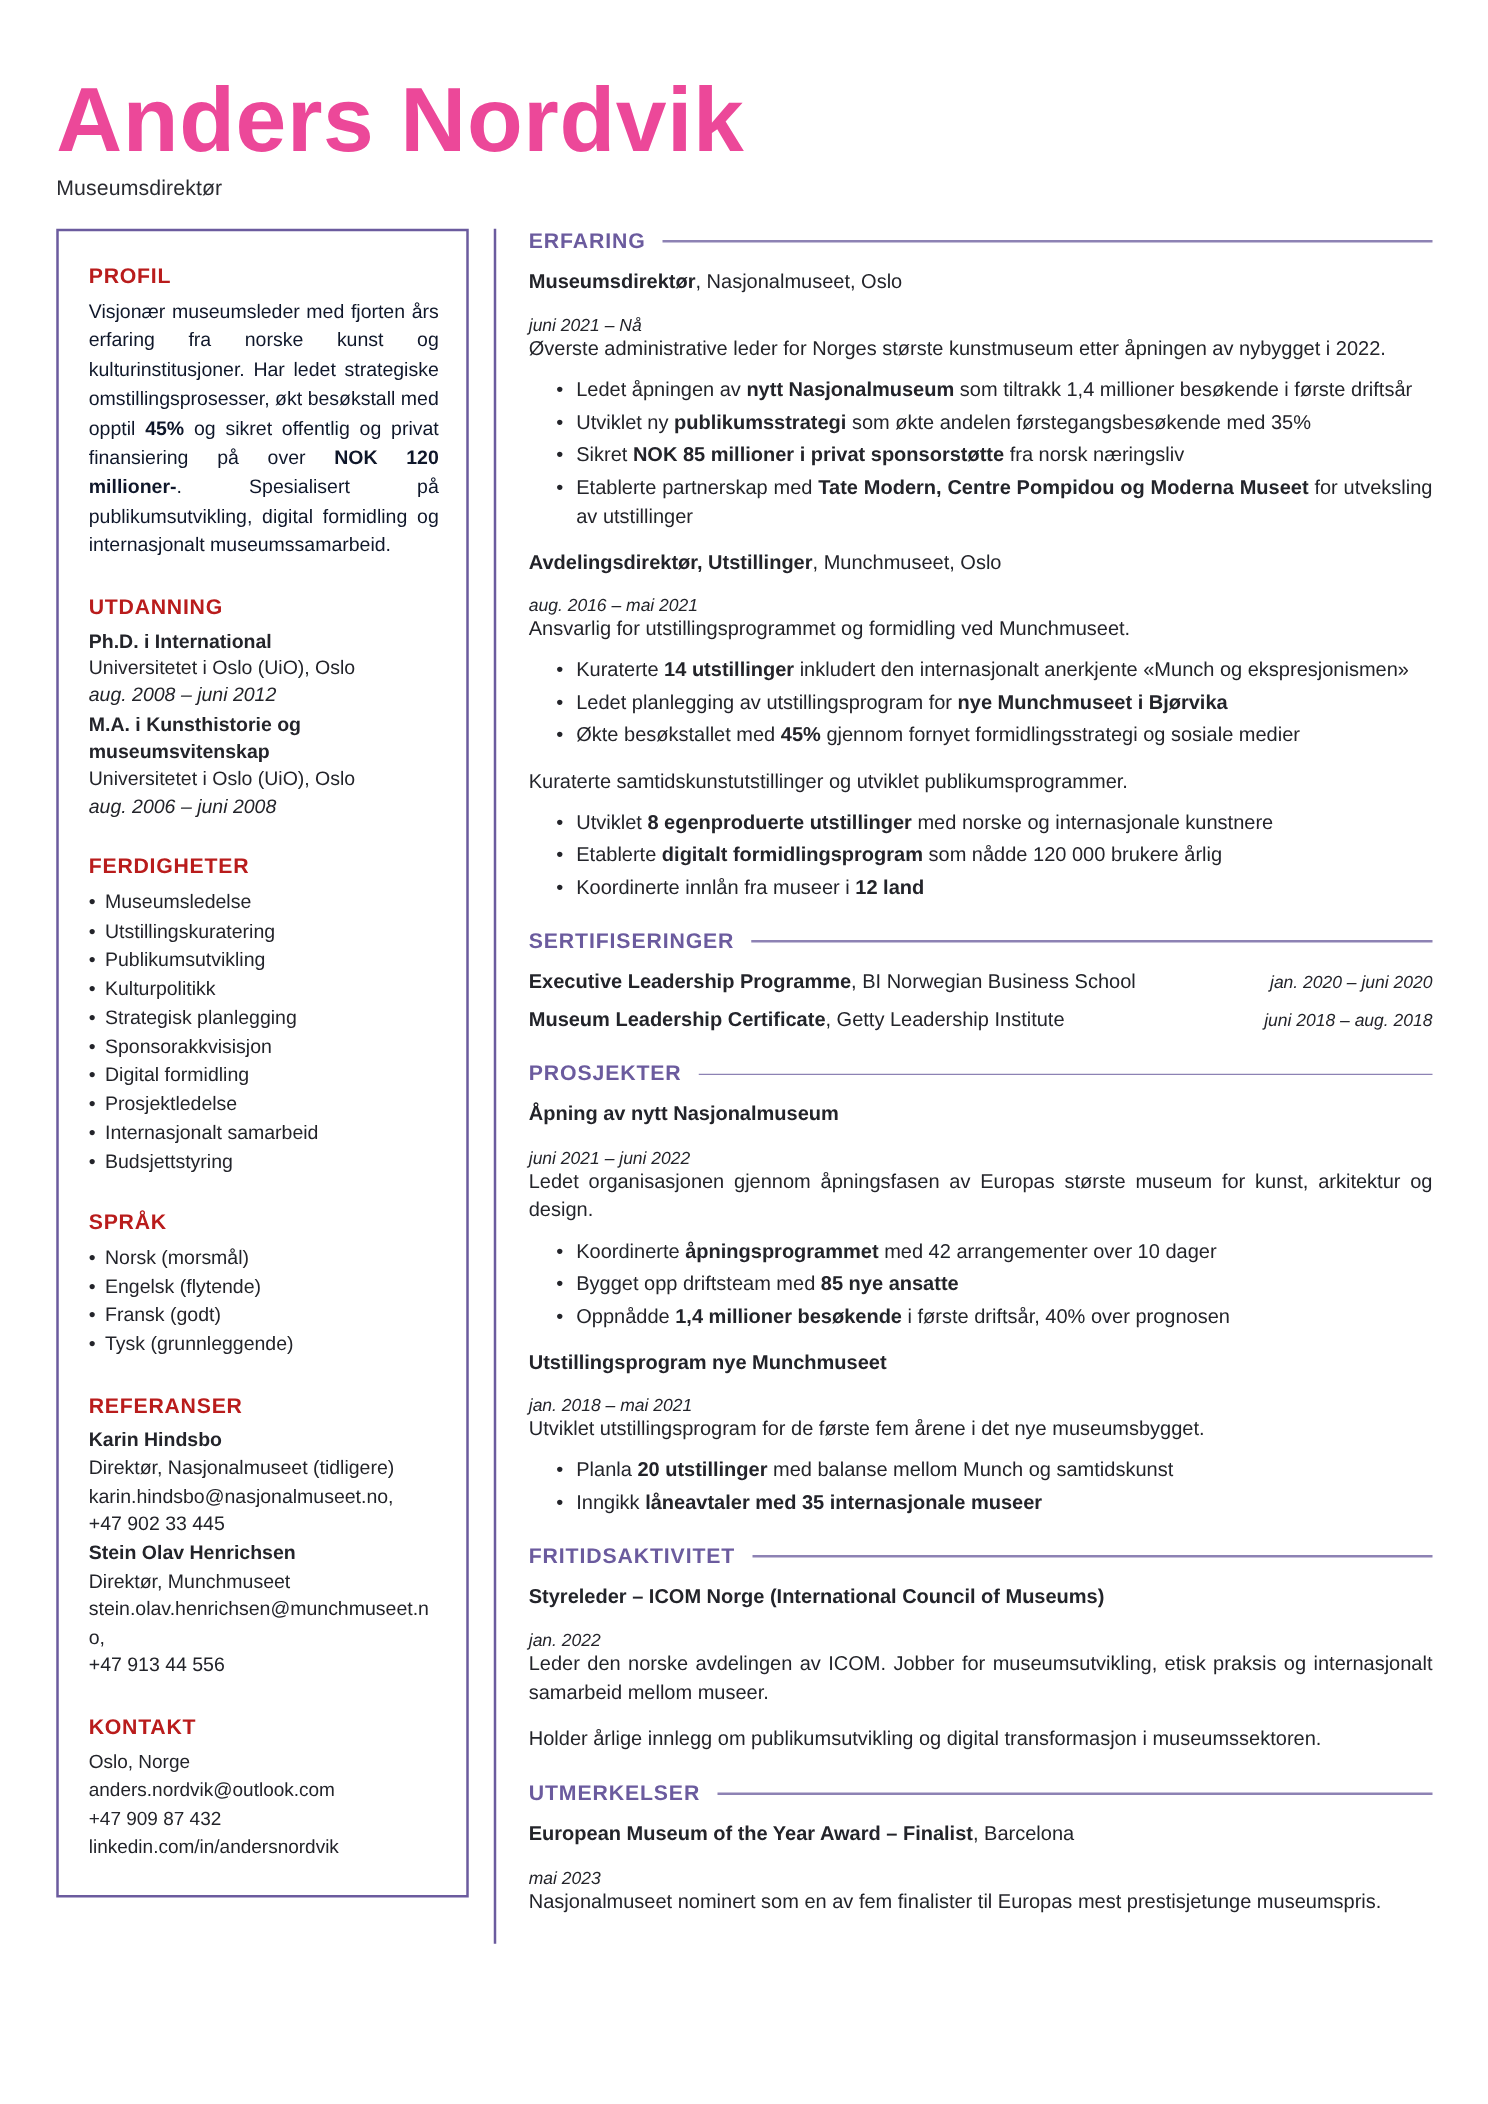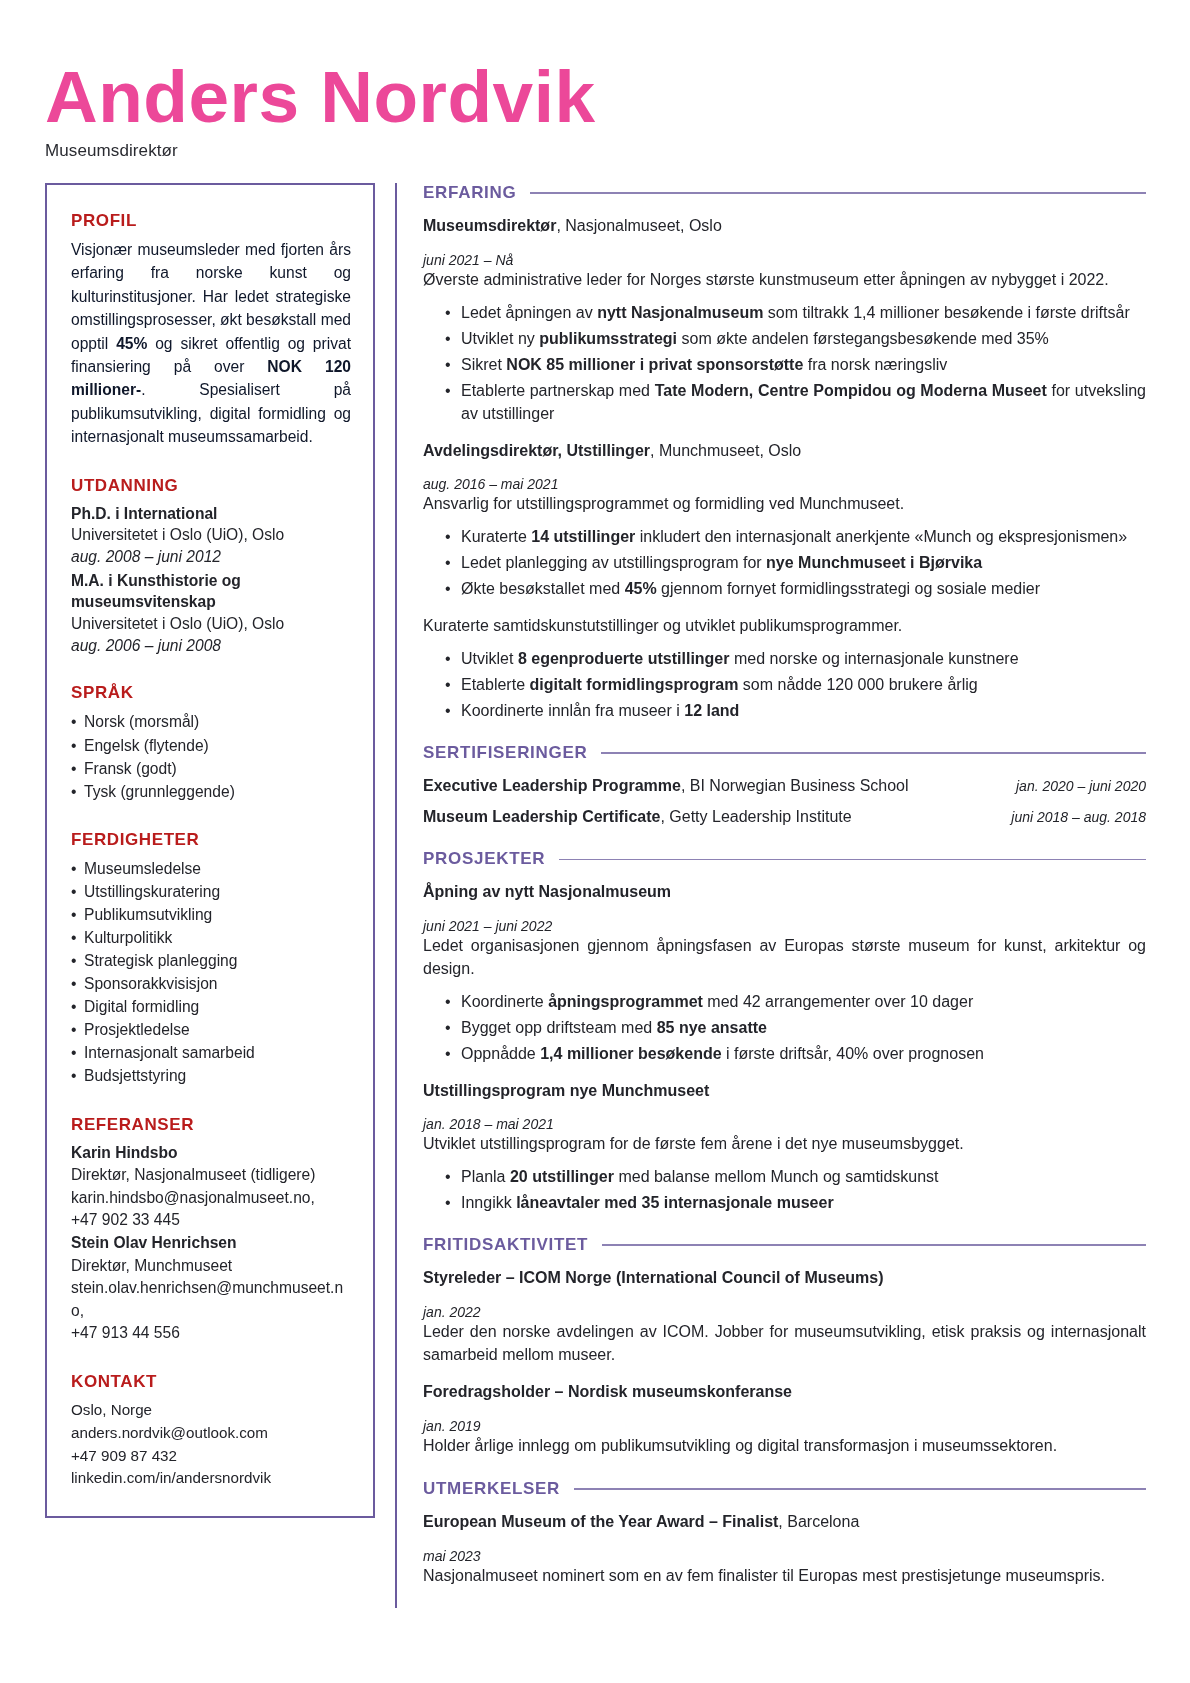--- a/index.html
+++ b/index.html
@@ -234,49 +234,49 @@
               <div class="edu-degree">Ph.D. i International</div>
               <div class="edu-school">Universitetet i Oslo (UiO), Oslo</div>
               <div class="edu-date">aug. 2008 – juni 2012</div>
             </div>
             <div>
               <div class="edu-degree">M.A. i Kunsthistorie og museumsvitenskap</div>
               <div class="edu-school">Universitetet i Oslo (UiO), Oslo</div>
               <div class="edu-date">aug. 2006 – juni 2008</div>
             </div>
           </div>
-      </div>
-
-      <div class="side-block">
-        <div class="side-head">SPRÅK</div>
-        <ul class="side-list" id="sprak-list">
-            <li>Norsk (morsmål)</li>
-            <li>Engelsk (flytende)</li>
-            <li>Fransk (godt)</li>
-            <li>Tysk (grunnleggende)</li>
-          </ul>
       </div>
 
       <div class="side-block">
         <div class="side-head">FERDIGHETER</div>
         <ul class="side-list" id="ferdigheter-list">
             <li>Museumsledelse</li>
             <li>Utstillingskuratering</li>
             <li>Publikumsutvikling</li>
             <li>Kulturpolitikk</li>
             <li>Strategisk planlegging</li>
             <li>Sponsorakkvisisjon</li>
             <li>Digital formidling</li>
             <li>Prosjektledelse</li>
             <li>Internasjonalt samarbeid</li>
             <li>Budsjettstyring</li>
           </ul>
       </div>
 
       <div class="side-block">
+        <div class="side-head">SPRÅK</div>
+        <ul class="side-list" id="sprak-list">
+            <li>Norsk (morsmål)</li>
+            <li>Engelsk (flytende)</li>
+            <li>Fransk (godt)</li>
+            <li>Tysk (grunnleggende)</li>
+          </ul>
+      </div>
+
+      <div class="side-block">
         <div class="side-head">REFERANSER</div>
         <div id="referanser-list">
             <div>
               <div class="ref-name">Karin Hindsbo</div>
               <div class="ref-line">Direktør, Nasjonalmuseet (tidligere)</div>
               <div class="ref-line">karin.hindsbo@nasjonalmuseet.no,</div>
               <div class="ref-line">+47 902 33 445</div>
             </div>
             <div>
               <div class="ref-name">Stein Olav Henrichsen</div>
@@ -399,24 +399,20 @@
         </div>
         <div id="fritid-entries">
             <div class="entry">
               <div class="entry-top">
                 <div class="entry-title"><b>Styreleder – ICOM Norge (International Council of Museums)</b></div>
                 <div class="entry-date">jan. 2022</div>
               </div>
               <div class="entry-desc">Leder den norske avdelingen av ICOM. Jobber for museumsutvikling, etisk praksis og internasjonalt samarbeid mellom museer.</div>
             </div>
             <div class="entry">
-              <div class="entry-top">
-                <div class="entry-title"><b>Foredragsholder – Nordisk museumskonferanse</b></div>
-                <div class="entry-date">jan. 2019</div>
-              </div>
               <div class="entry-desc">Holder årlige innlegg om publikumsutvikling og digital transformasjon i museumssektoren.</div>
             </div>
           </div>
       </div>
 
       <div class="sec">
         <div class="sec-head-row">
           <div class="sec-head">UTMERKELSER</div>
           <div class="sec-rule"></div>
         </div>

